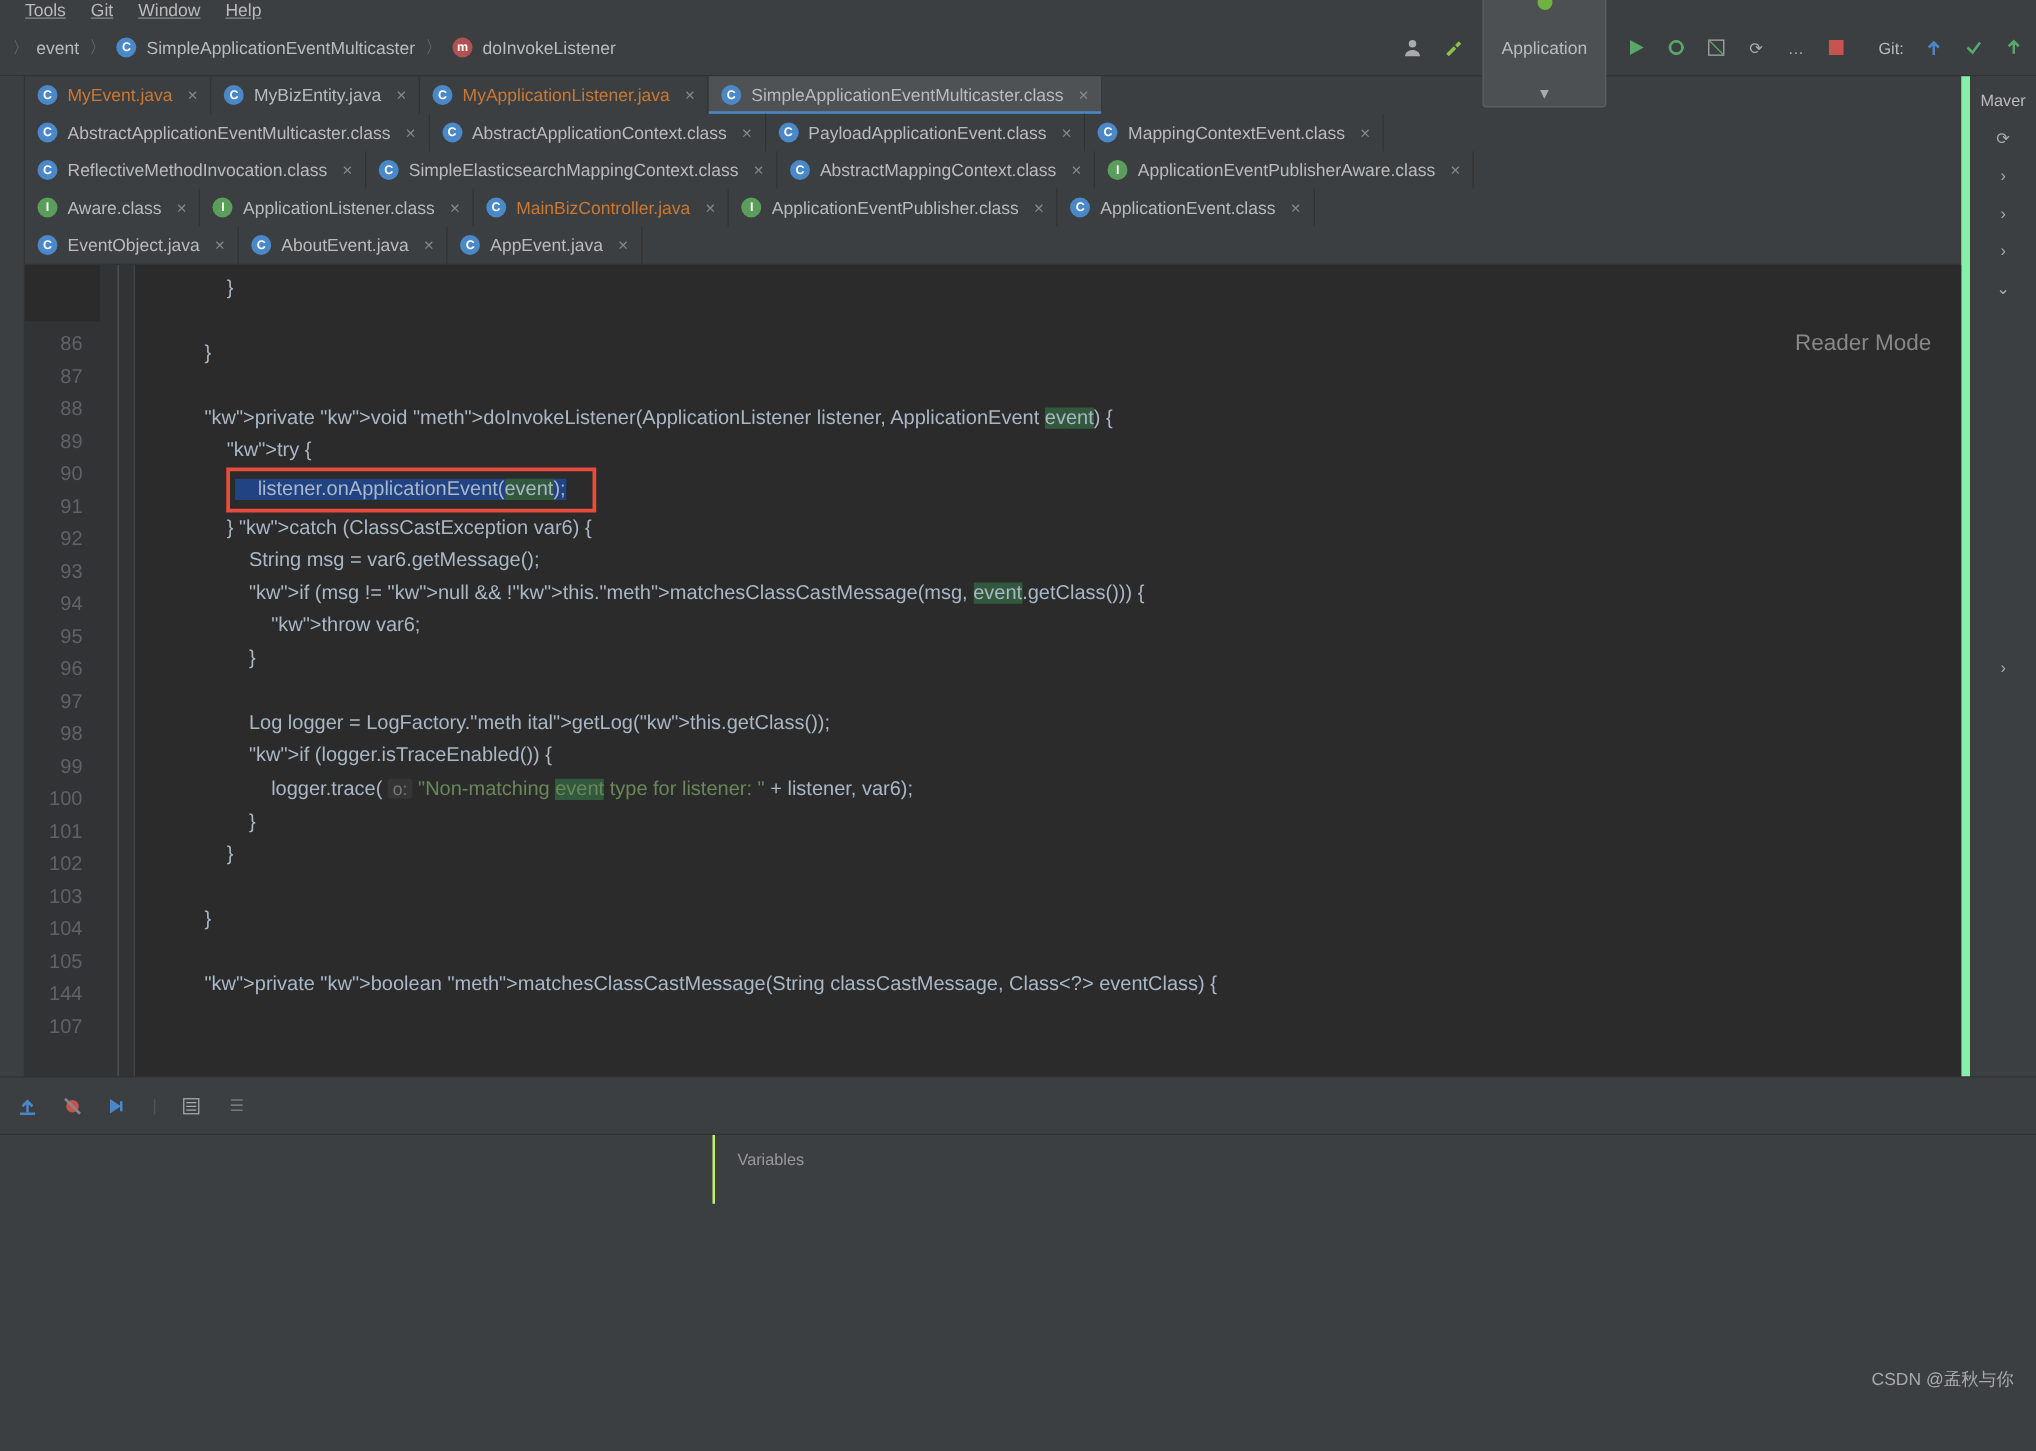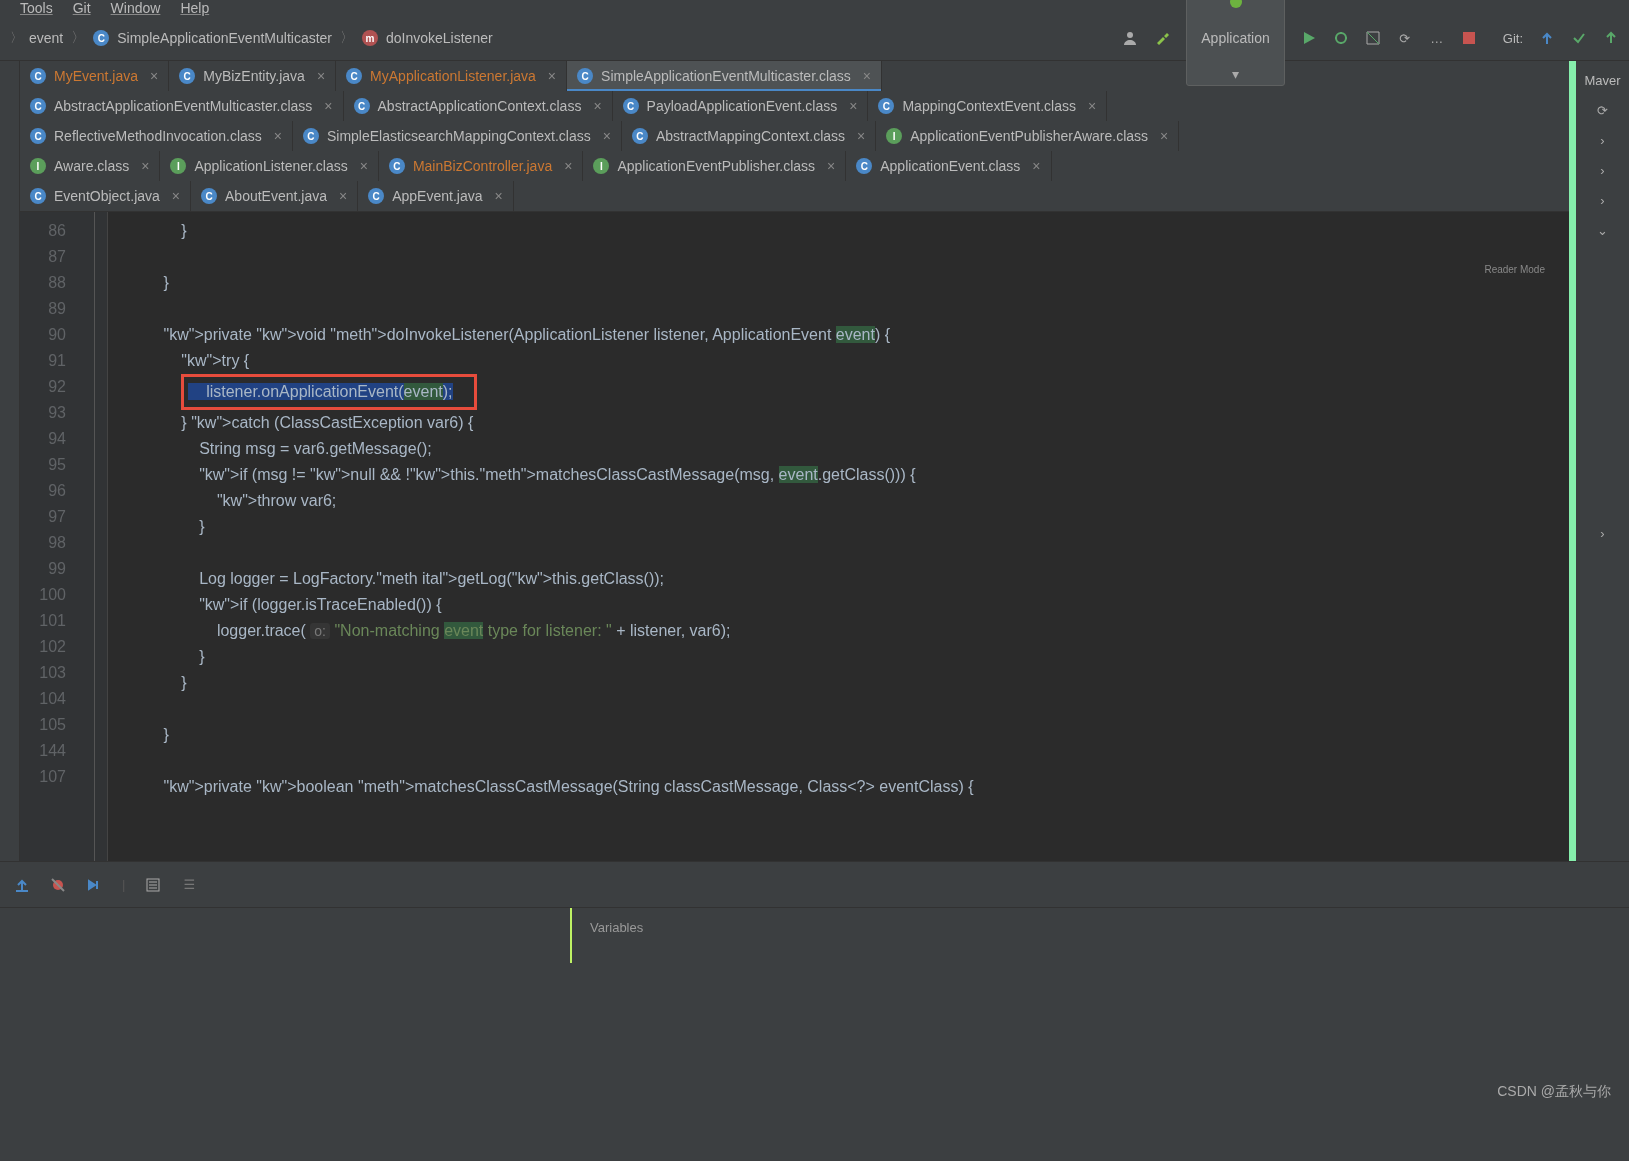--- a/index.html
+++ b/index.html
@@ -34,43 +34,43 @@
 .ic-m { background:#b05252; color:#fff; }
 
 
 .body-row { display:flex; height:800px; }
 .left-gutter { width:20px; background:#3c3f41; border-right:1px solid #323232; }
 
 .editor { flex:1; display:flex; flex-direction:column; background:#2b2b2b; position:relative; }
 .banner { background:#3b5673; color:#bbbbbb; padding:8px 14px; font-size:14px; display:flex; align-items:center; }
 .banner .links { margin-left:auto; display:flex; gap:24px; }
 .banner .links span { color:#5896d1; }
-.reader-mode { position:absolute; right:24px; top:52px; color:#888; font-size:10px; }
+.reader-mode { position:absolute; right:24px; top:52px; color:#888; font-size:18px; }
 
 .code-area { display:flex; flex:1; font-family:Consolas,"Courier New",monospace; font-size:16px; line-height:26px; overflow:hidden; }
-.gutter-nums { width:60px; text-align:right; color:#606366; padding:6px 6px 0 0; background:#313335; }
+.gutter-nums { width:60px; text-align:right; color:#606366; padding:6px 6px 0 0; background:#313335;margin-top:45px; }
 .gutter-nums div { padding-right:8px; }
 .gutter-fold { width:28px; background:#313335; border-right:1px solid #444; position:relative; }
 .fold-line { position:absolute; left:14px; top:0; bottom:0; width:1px; background:#555; }
 
 .code { flex:1; padding:6px 0 0 20px; white-space:pre; color:#a9b7c6; position:relative; }
 .str { color:#6a8759; }
 .param-hint { color:#787878; background:#353535; padding:0 4px; border-radius:3px; font-size:14px; }
 .hl-ident { background:#32593d; }
 .selected { background:#214283; }
 .red-box { border:3px solid #e74c3c; padding:2px 4px; display:inline-block; }
 
 .right-strip { width:60px; background:#3c3f41; border-left:7px solid #86efac; display:flex; flex-direction:column; align-items:center; gap:14px; padding-top:12px; }
 .right-strip .lbl { transform:none; font-size:13px; }
 
 
 .bottom-tool { height:46px; border-top:1px solid #323232; display:flex; align-items:center; padding:0 14px; gap:20px; }
 .debug-vars { height:56px; border-top:1px solid #323232; background:#3c3f41; display:flex; }
 .debug-vars .vhdr { padding:12px 18px; border-left:2px solid #bef264; margin-left:570px; color:#999; }
-.watermark { position:absolute; right:18px; bottom:60px; color:#aaa; font-size:14px; }
+.watermark { position:absolute; right:18px; bottom:48px; color:#aaa; font-size:14px; }
 svg { display:block; }
 </style>
 </head>
 <body>
 
 <div class="menu-bar">
   <span>Tools</span>
   <span>Git</span>
   <span>Window</span>
   <span>Help</span>

